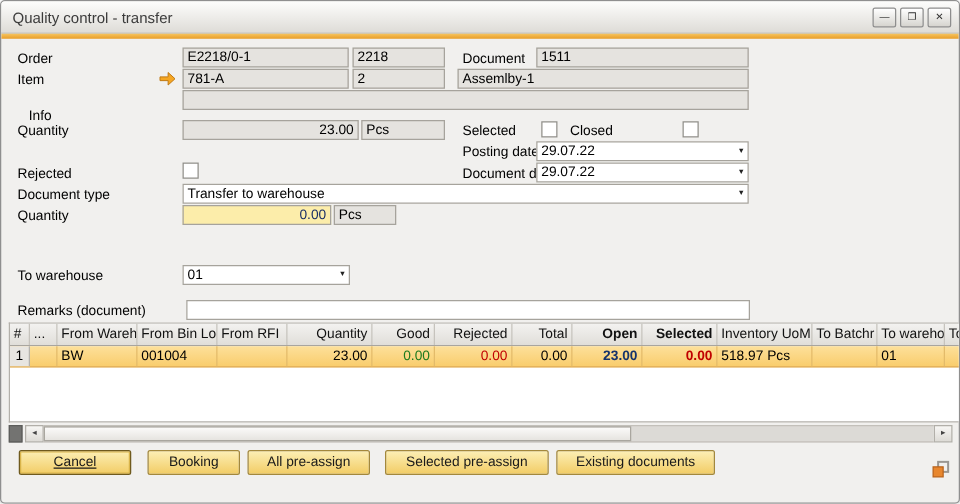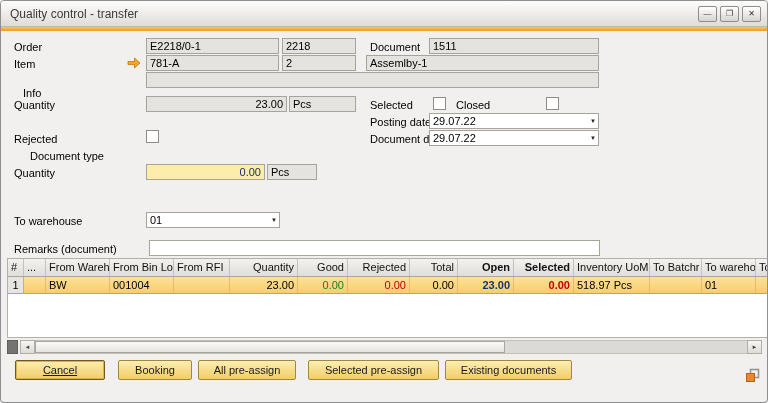--- a/index.html
+++ b/index.html
@@ -144,21 +144,25 @@
   </div>
 
   <span class="lbl" style="left:13px; top:132px;">Rejected</span>
   <div class="cb" style="left:145px; top:129px;"></div>
   <span class="lbl" style="left:369px; top:132px;">Document date</span>
   <div class="f w" style="left:428px; top:129px; width:170px;">
     <span>29.07.22</span>
     <span class="dd-arr">▼</span>
   </div>
 
-  <span class="lbl" style="left:13px; top:149px;margin-left:16px;">Document type</span>
+  <span class="lbl" style="left:13px; top:149px;">Document type</span>
+  <div class="f w" style="left:145px; top:146px; width:453px;">
+    <span>Transfer to warehouse</span>
+    <span class="dd-arr">▼</span>
+  </div>
 
   <span class="lbl" style="left:13px; top:166px;">Quantity</span>
   <div class="f y num navy-text" style="left:145px; top:163px; width:119px;">0.00</div>
   <div class="f" style="left:266px; top:163px; width:50px;">Pcs</div>
 
   <span class="lbl" style="left:13px; top:214px;">To warehouse</span>
   <div class="f w" style="left:145px; top:211px; width:134px;">
     <span>01</span>
     <span class="dd-arr">▼</span>
   </div>

